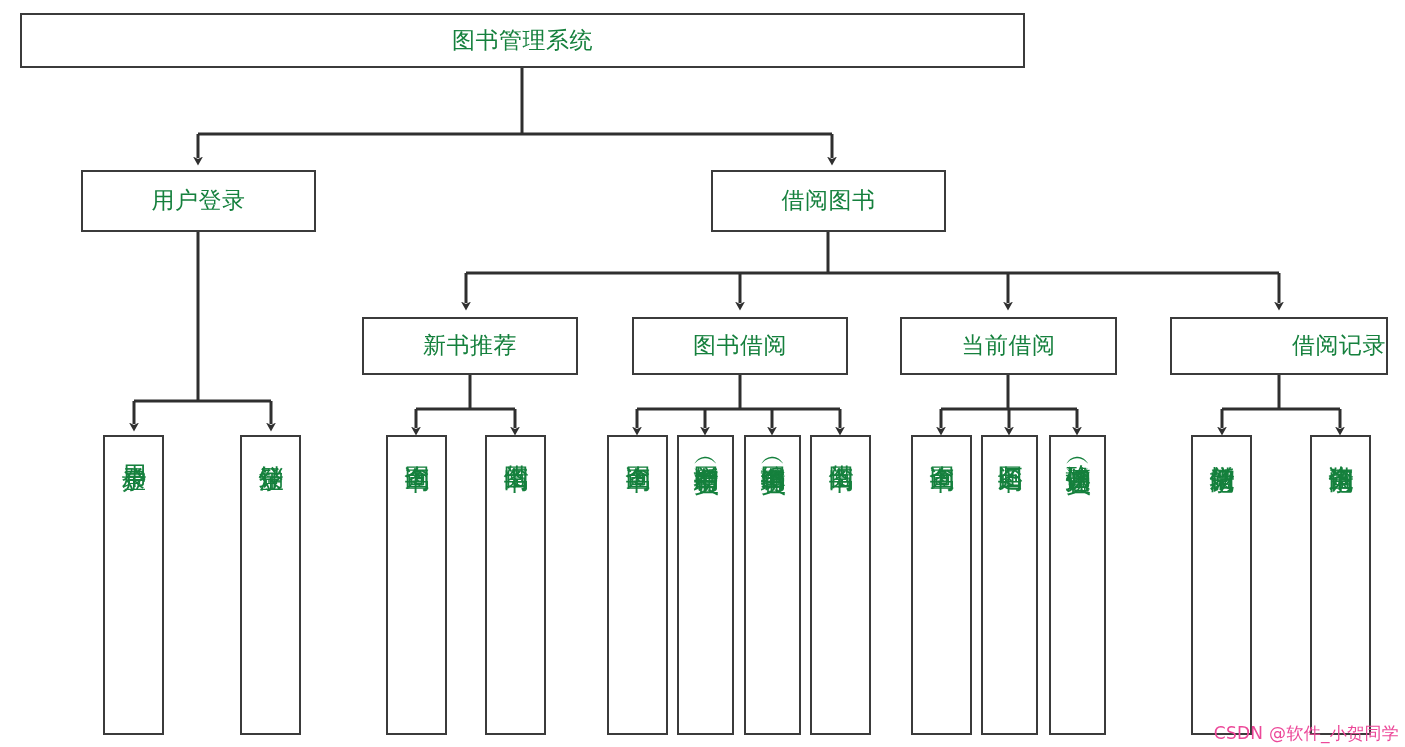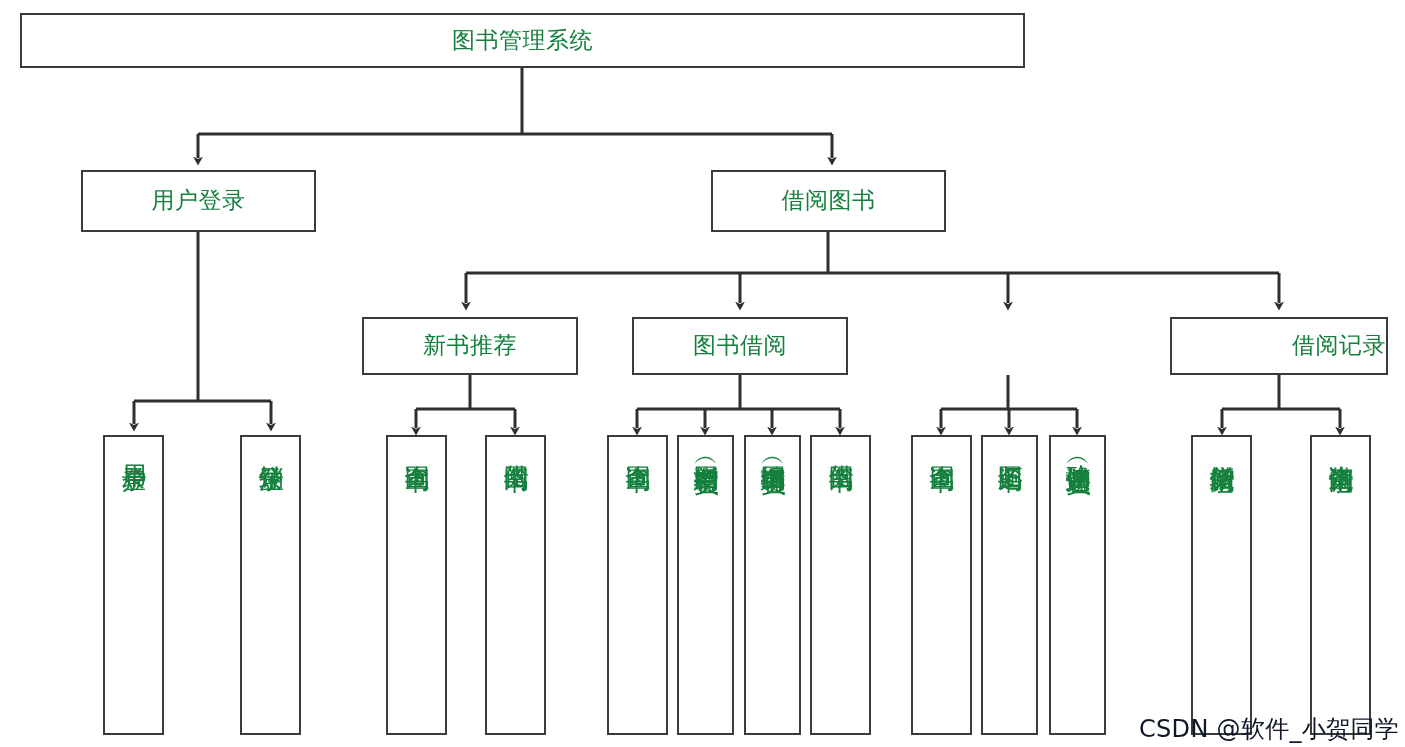--- a/index.html
+++ b/index.html
@@ -55,22 +55,22 @@
     font-size: 25px;
     line-height: 1.22;
     letter-spacing: 1px;
     white-space: nowrap;
     text-align: start;
   }
   .watermark {
     position: absolute;
     right: 6px;
     bottom: 2px;
-    font-size: 24px;
-    color: #0f172a;
+    font-size: 17px;
+    color: #ec4899;
     white-space: nowrap;
     z-index: 5;
     letter-spacing: 0.3px;
   }
 </style>
 </head>
 <body>
 
 <div id="canvas">
 
@@ -134,20 +134,23 @@
   <div class="node h" style="left:711px; top:170px; width:235px; height:62px;">
     <span class="lbl">借阅图书</span>
   </div>
 
   <div class="node h" style="left:362px; top:317px; width:216px; height:58px;text-align:right;">
     <span class="lbl">新书推荐</span>
   </div>
   <div class="node h" style="left:632px; top:317px; width:216px; height:58px;">
     <span class="lbl">图书借阅</span>
   </div>
+  <div class="node h" style="left:900px; top:317px; width:217px; height:58px;">
+    <span class="lbl">当前借阅</span>
+  </div>
   <div class="node h" style="left:1170px; top:317px; width:218px; height:58px;justify-content:flex-end;">
     <span class="lbl">借阅记录</span>
   </div>
 
   <div class="node leaf" style="left:103px; top:435px; width:61px; height:300px;">
     <span class="lbl">用户登录</span>
   </div>
   <div class="node leaf" style="left:240px; top:435px; width:61px; height:300px;">
     <span class="lbl">注销登录</span>
   </div>

